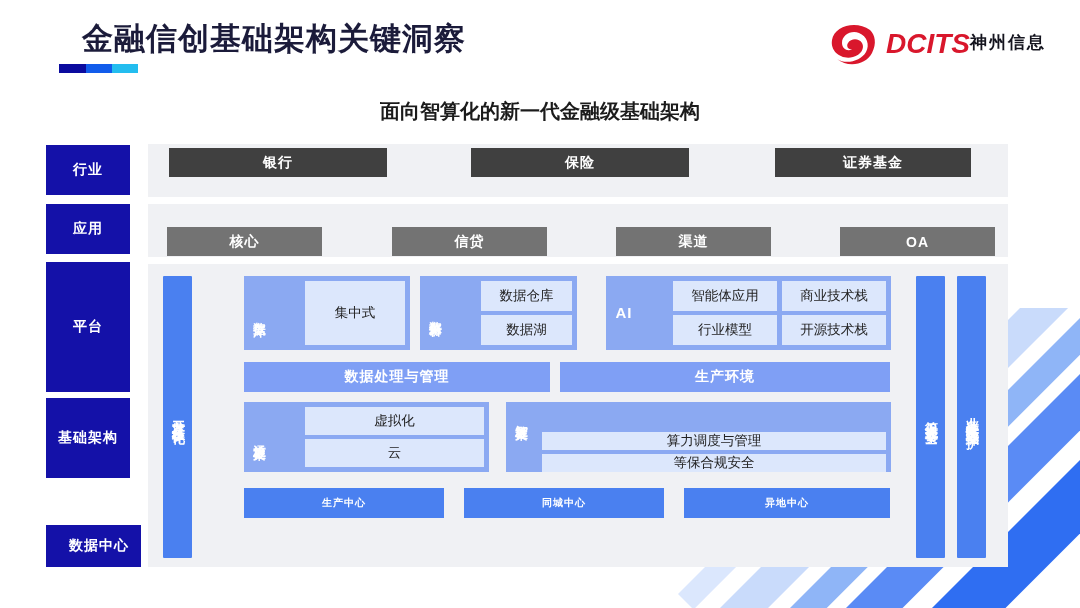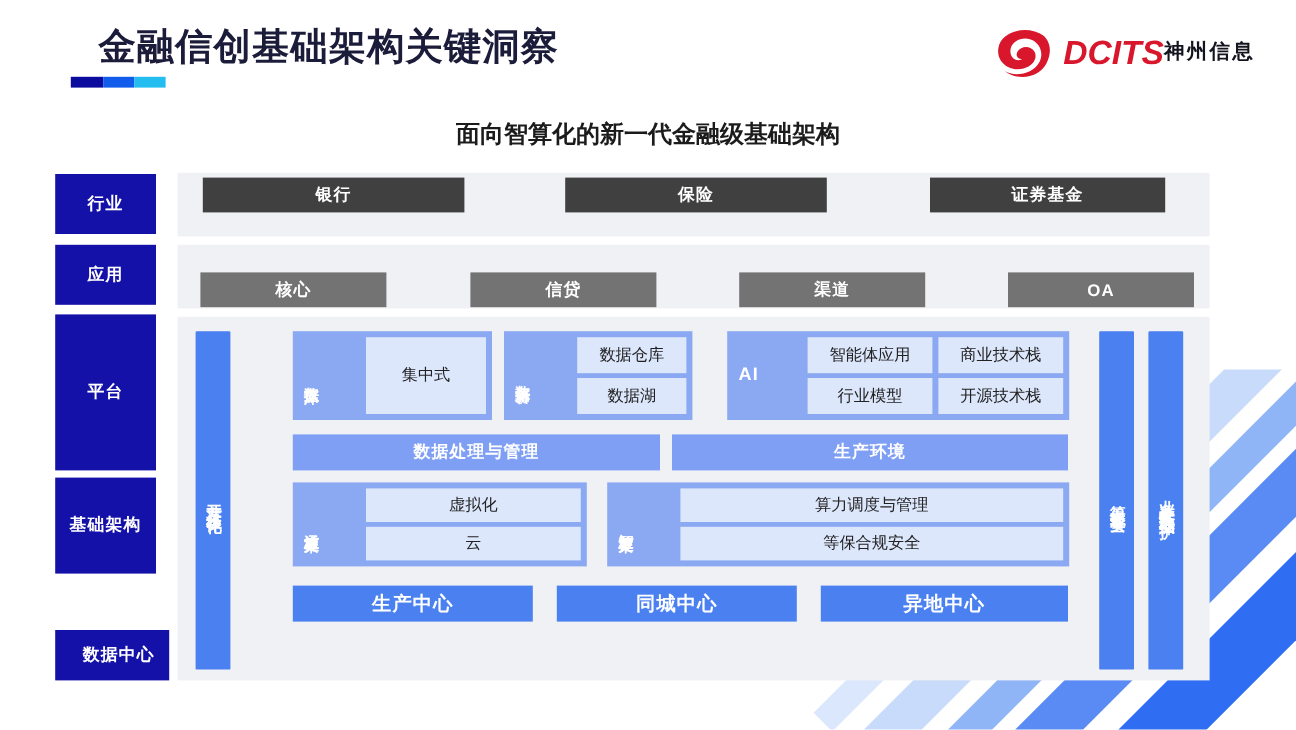--- a/index.html
+++ b/index.html
@@ -130,31 +130,31 @@
 
   .envbar {
     position: absolute; background: #7f9ff5; color: #fff; font-weight: bold;
     font-size: 14px; letter-spacing: 1px;
     display: flex; align-items: center; justify-content: center;
   }
   .env-dev  { left: 42px;  top: 86px; width: 306px; height: 30px; }
   .env-prod { left: 358px; top: 86px; width: 330px; height: 30px; }
 
   .g-common  { left: 42px;  top: 126px; width: 245px; height: 70px; }
-  .g-ai-comp { left: 304px; top: 126px; width: 385px; height: 70px; }
+  .g-ai-comp { left: 304px; top: 126px; width: 385px; height: 70px; flex-direction: column; }
 
   .sidebox {
     background: #cfdcfb; color: #222; font-size: 13.5px; text-align: center;
     display: flex; align-items: center; justify-content: center; line-height: 1.25;
     width: 76px; flex: 0 0 76px;
   }
 
   .dcchip {
     position: absolute; background: #4a80f0; color: #fff; font-weight: bold;
-    font-size: 16px; letter-spacing: 1px; height: 30px; top: 212px;
+    font-size: 10px; letter-spacing: 1px; height: 30px; top: 212px;
     display: flex; align-items: center; justify-content: center;
   }
   .dc1 { left: 42px;  width: 200px; }
   .dc2 { left: 262px; width: 200px; }
   .dc3 { left: 482px; width: 206px; }
 </style>
 </head>
 <body>
 
 <div class="deco">

